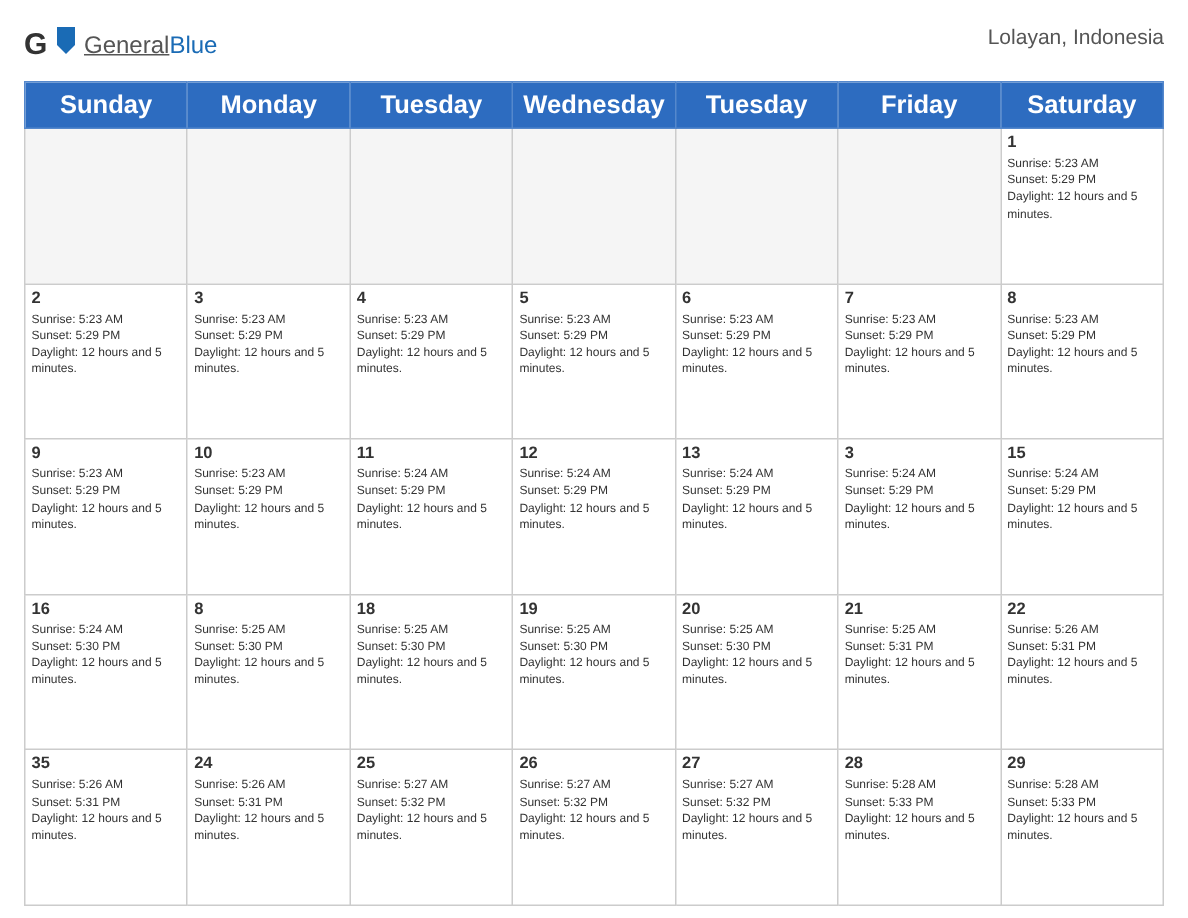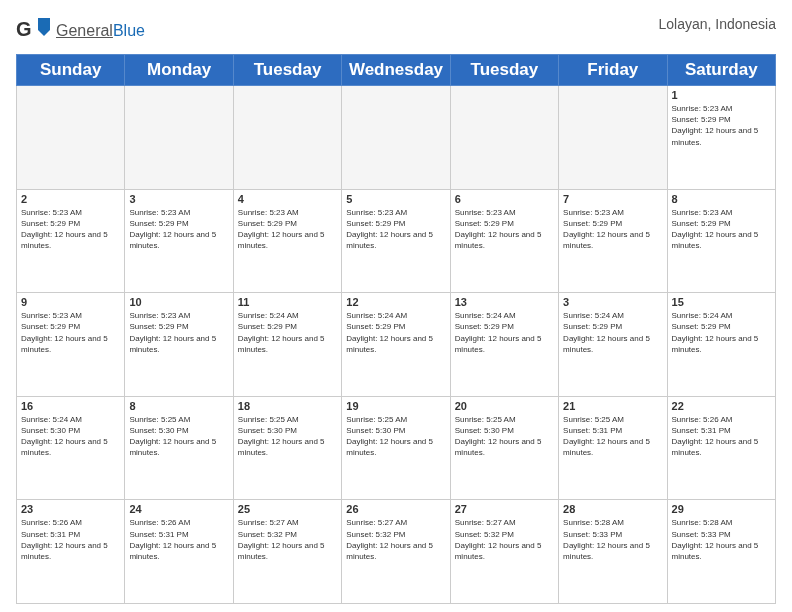--- a/index.html
+++ b/index.html
@@ -223,21 +223,21 @@
             <div class="day-info">Sunrise: 5:25 AM<br>Sunset: 5:31 PM<br>Daylight: 12 hours and 5 minutes.</div>
           </td>
         <td>
             <span class="day-num">22</span>
             <div class="day-info">Sunrise: 5:26 AM<br>Sunset: 5:31 PM<br>Daylight: 12 hours and 5 minutes.</div>
           </td>
       </tr>
 
       <tr>
         <td>
-            <span class="day-num">23</span>
+            <span class="day-num">35</span>
             <div class="day-info">Sunrise: 5:26 AM<br>Sunset: 5:31 PM<br>Daylight: 12 hours and 5 minutes.</div>
           </td>
         <td>
             <span class="day-num">24</span>
             <div class="day-info">Sunrise: 5:26 AM<br>Sunset: 5:31 PM<br>Daylight: 12 hours and 5 minutes.</div>
           </td>
         <td>
             <span class="day-num">25</span>
             <div class="day-info">Sunrise: 5:27 AM<br>Sunset: 5:32 PM<br>Daylight: 12 hours and 5 minutes.</div>
           </td>

